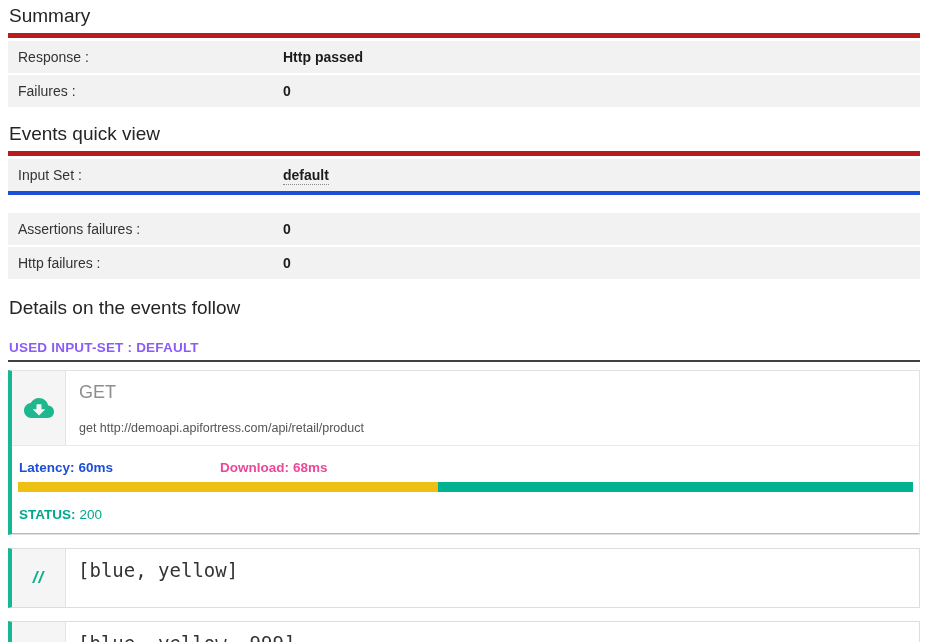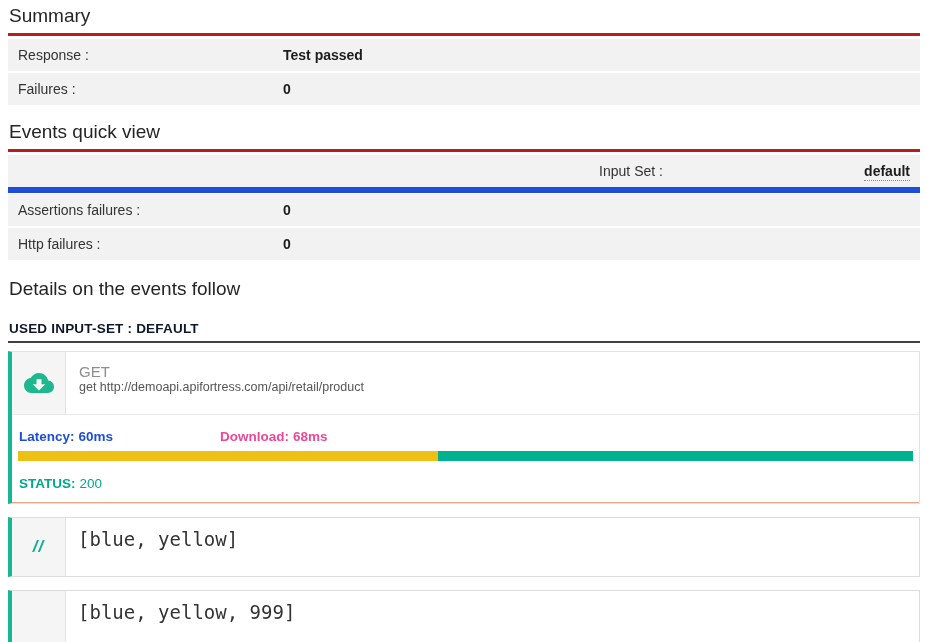--- a/index.html
+++ b/index.html
@@ -13,43 +13,43 @@
 
   
   .section-title {
     font-size:19px;
     font-weight:400;
     color:#252525;
     margin:0;
     padding:3px 0 6px 1px;
     line-height:22px;
   }
-  .section-title.underlined { border-bottom:3px solid #b91c1c; margin-bottom:3px; }
+  .section-title.underlined { border-bottom:5px solid #b91c1c; margin-bottom:3px; }
   .mt { margin-top:13px; }
 
   
   .kv-row {
     display:flex;
     align-items:center;
     background:#f2f2f2;
     padding:8px 10px;
     margin-bottom:2px;
     font-size:14px;
     min-height:32px;
   }
   .kv-label { width:265px; color:#333; }
   .kv-value { font-weight:bold; color:#1c1c1c; }
-  .kv-row.dark-after { border-bottom:6px solid #1d4ed8; margin-bottom:1px;justify-content:flex-end; }
+  .kv-row.dark-after { border-bottom:4px solid #1d4ed8; margin-bottom:18px; }
   .dotted { border-bottom:1px dotted #8a8a8a; padding-bottom:1px; cursor:help; }
 
   
   .used-input {
     font-size:13.5px;
     font-weight:bold;
-    color:#0f172a;
+    color:#8b5cf6;
     margin:15px 0 0 1px;
     letter-spacing:.2px;
   }
   .dark-rule { border:0; border-top:2px solid #414141; margin:5px 0 8px 0; }
 
   
   .event-card {
     border:1px solid #e2e2e2;
     border-left:4px solid #16b795;
     margin-bottom:13px;
@@ -60,21 +60,21 @@
     width:54px;
     background:#f5f5f5;
     border-right:1px solid #e3e3e3;
     display:flex;
     align-items:center;
     justify-content:center;
     flex-shrink:0;
   }
   .event-header .icon-cell { min-height:62px; }
   .event-titles { padding:11px 0 10px 13px; }
-  .method { font-size:15px; color:#8e8e8e; margin-bottom:0; }
+  .method { font-size:18px; color:#8e8e8e; margin-bottom:18px; }
   .url { font-size:12.5px; color:#555; }
 
   .event-body { padding:14px 6px 0 6px; }
   .metrics-row { font-size:13.5px; font-weight:bold; margin-bottom:7px; padding-left:1px; }
   .latency-text { color:#1d4ed8; display:inline-block; width:201px; }
   .download-text { color:#ec4899; }
   .metric-label { margin-right:4px; }
 
   .bar { display:flex; height:10px; margin-bottom:6px; }
   .bar-latency { background:#eec013; width:47%; }
@@ -115,21 +115,21 @@
 </style>
 </head>
 <body>
 
 <div class="page">
 
   <h2 class="section-title underlined">Summary</h2>
   <div>
     <div class="kv-row">
       <div class="kv-label">Response :</div>
-      <div class="kv-value">Test passed</div>
+      <div class="kv-value">Http passed</div>
     </div>
     <div class="kv-row">
       <div class="kv-label">Failures :</div>
       <div class="kv-value">0</div>
     </div>
   </div>
 
   <h2 class="section-title underlined mt">Events quick view</h2>
   <div>
     <div class="kv-row dark-after">

